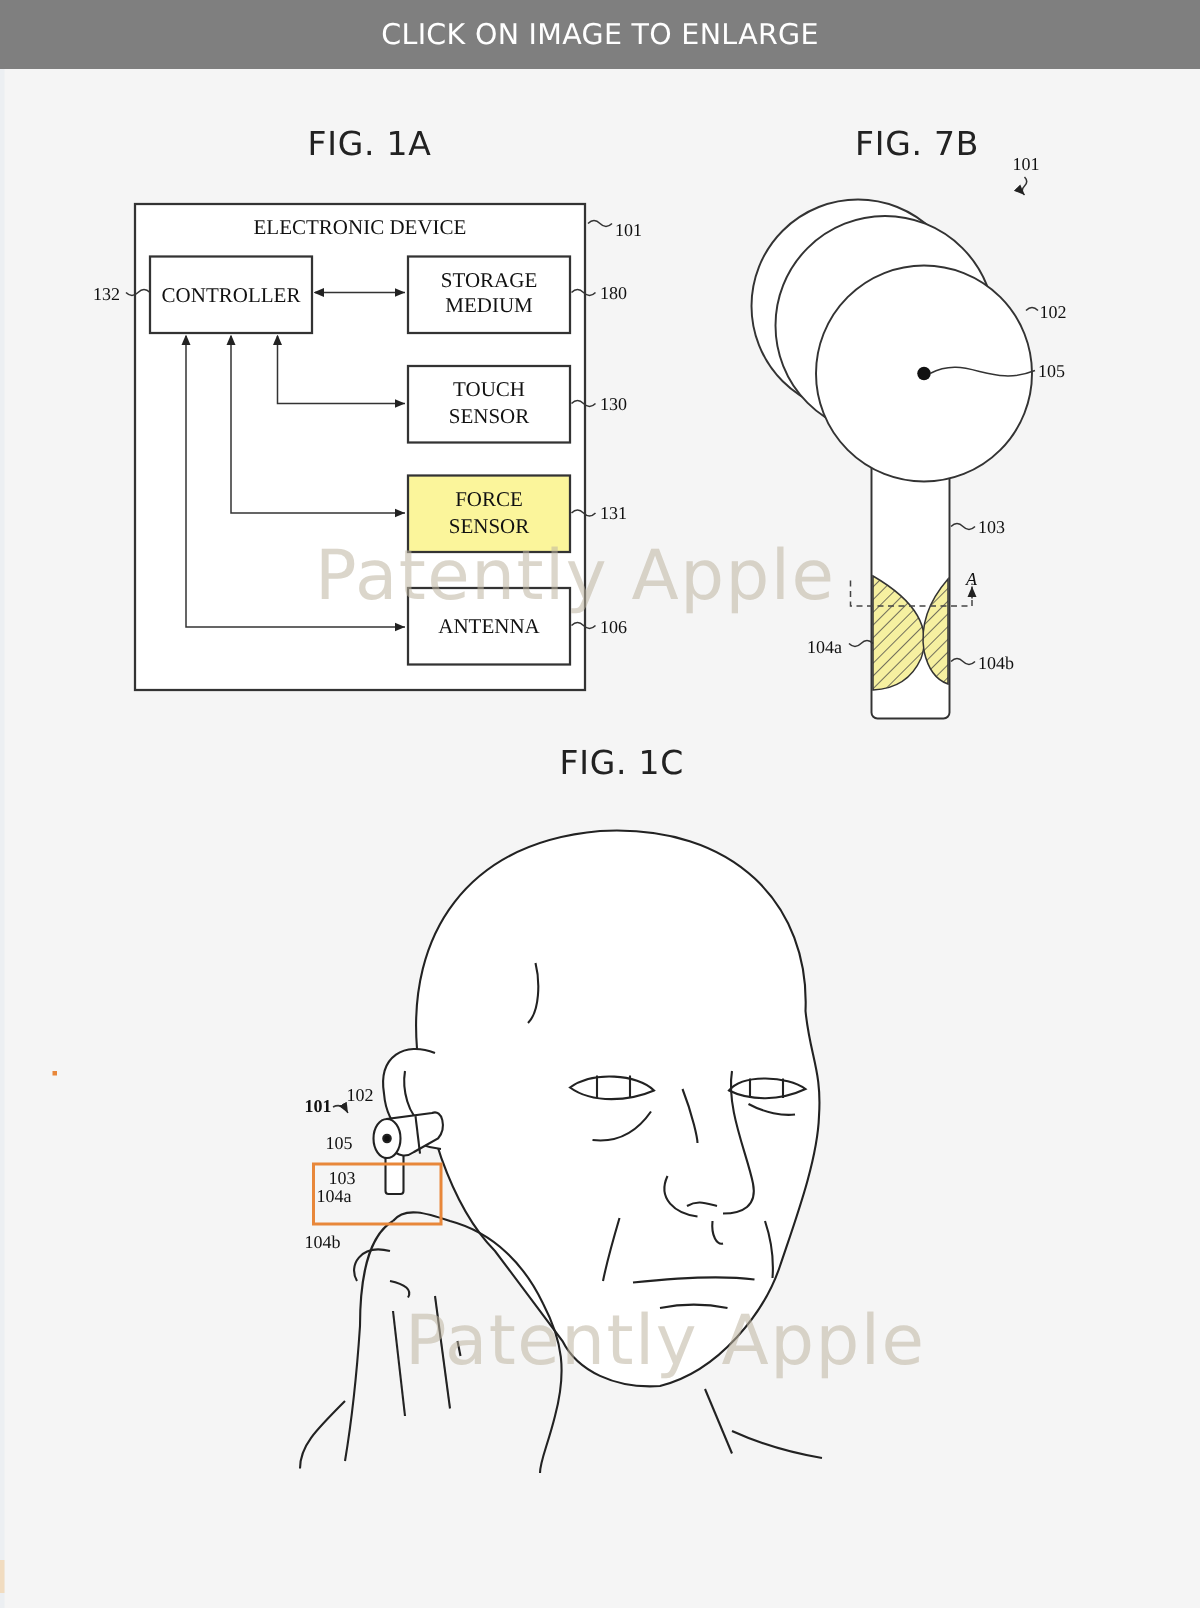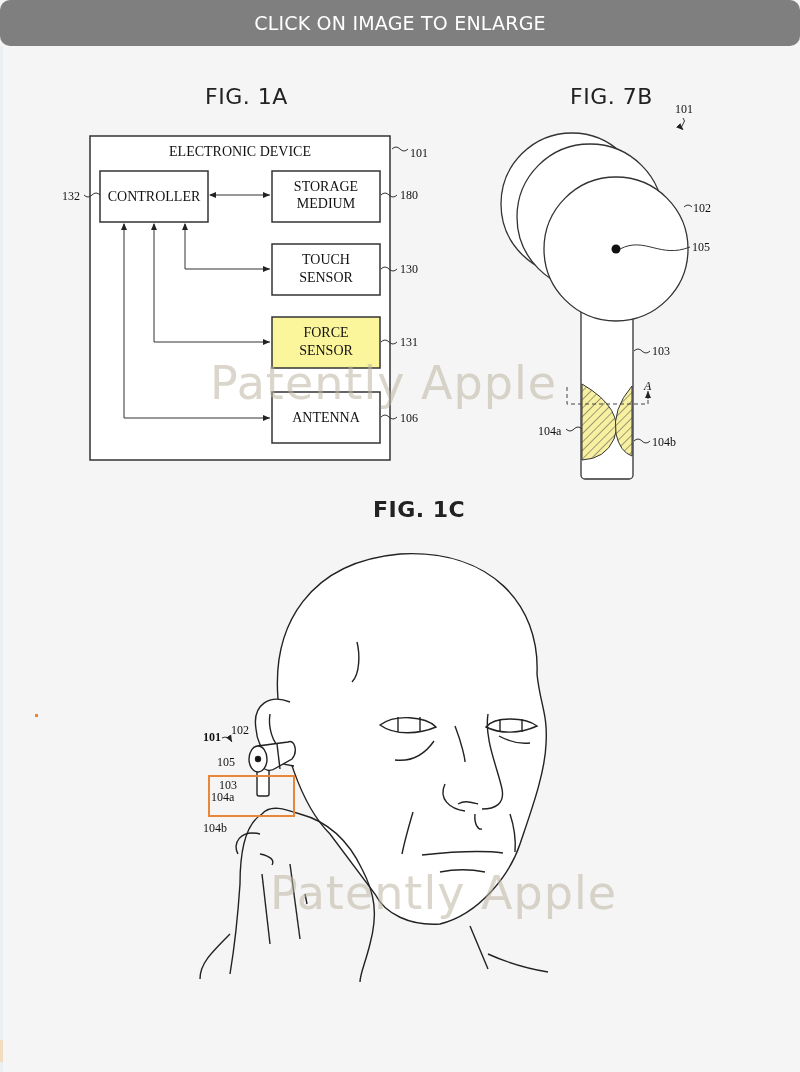--- a/index.html
+++ b/index.html
@@ -8,21 +8,20 @@
       background: #f5f5f5;
       font-family: "DejaVu Sans", sans-serif;
       position: relative;
     }
     .banner {
       position: absolute; left: 0; top: 0; width: 800px; height: 46px;
       background: #7f7f7f; color: #ffffff;
       display: flex; align-items: center; justify-content: center;
       font-family: "DejaVu Sans", sans-serif; font-size: 19px; letter-spacing: 0.2px;
       cursor: pointer;
-      border-radius: 10px;
     }
     .figure-area { position: absolute; left: 0; top: 60px; width: 800px; height: 1026px; cursor: pointer; }
     .fig-title {
       position: absolute; font-family: "DejaVu Sans", sans-serif;
       font-size: 22px; color: #222; letter-spacing: 0.5px;
     }
     .patent-text { font-family: "Liberation Serif", serif; fill: #111; }
     .ref { font-family: "Liberation Serif", serif; font-size: 12px; fill: #111; }
     .watermark {
       position: absolute; font-family: "DejaVu Sans", sans-serif;
@@ -40,21 +39,21 @@
 <div class="banner">
   <span>CLICK ON IMAGE TO ENLARGE</span>
 </div>
 
 <div class="left-edge"></div>
 
 <div class="figure-area">
 
   <div class="fig-title" style="left:205px; top:24px;">FIG. 1A</div>
   <div class="fig-title" style="left:570px; top:24px;">FIG. 7B</div>
-  <div class="fig-title" style="left:373px; top:437px;font-weight:bold;">FIG. 1C</div>
+  <div class="fig-title" style="left:373px; top:437px;">FIG. 1C</div>
 
   <svg width="800" height="1026" viewBox="0 46 800 1026" xmlns="http://www.w3.org/2000/svg">
     <defs>
       <marker id="arr" markerWidth="8" markerHeight="8" refX="7" refY="4" orient="auto">
         <path d="M0,1 L7,4 L0,7 z" fill="#222"></path>
       </marker>
       <marker id="arrs" markerWidth="8" markerHeight="8" refX="1" refY="4" orient="auto">
         <path d="M7,1 L0,4 L7,7 z" fill="#222"></path>
       </marker>
       <pattern id="hatch" width="6" height="6" patternUnits="userSpaceOnUse" patternTransform="rotate(45)">

